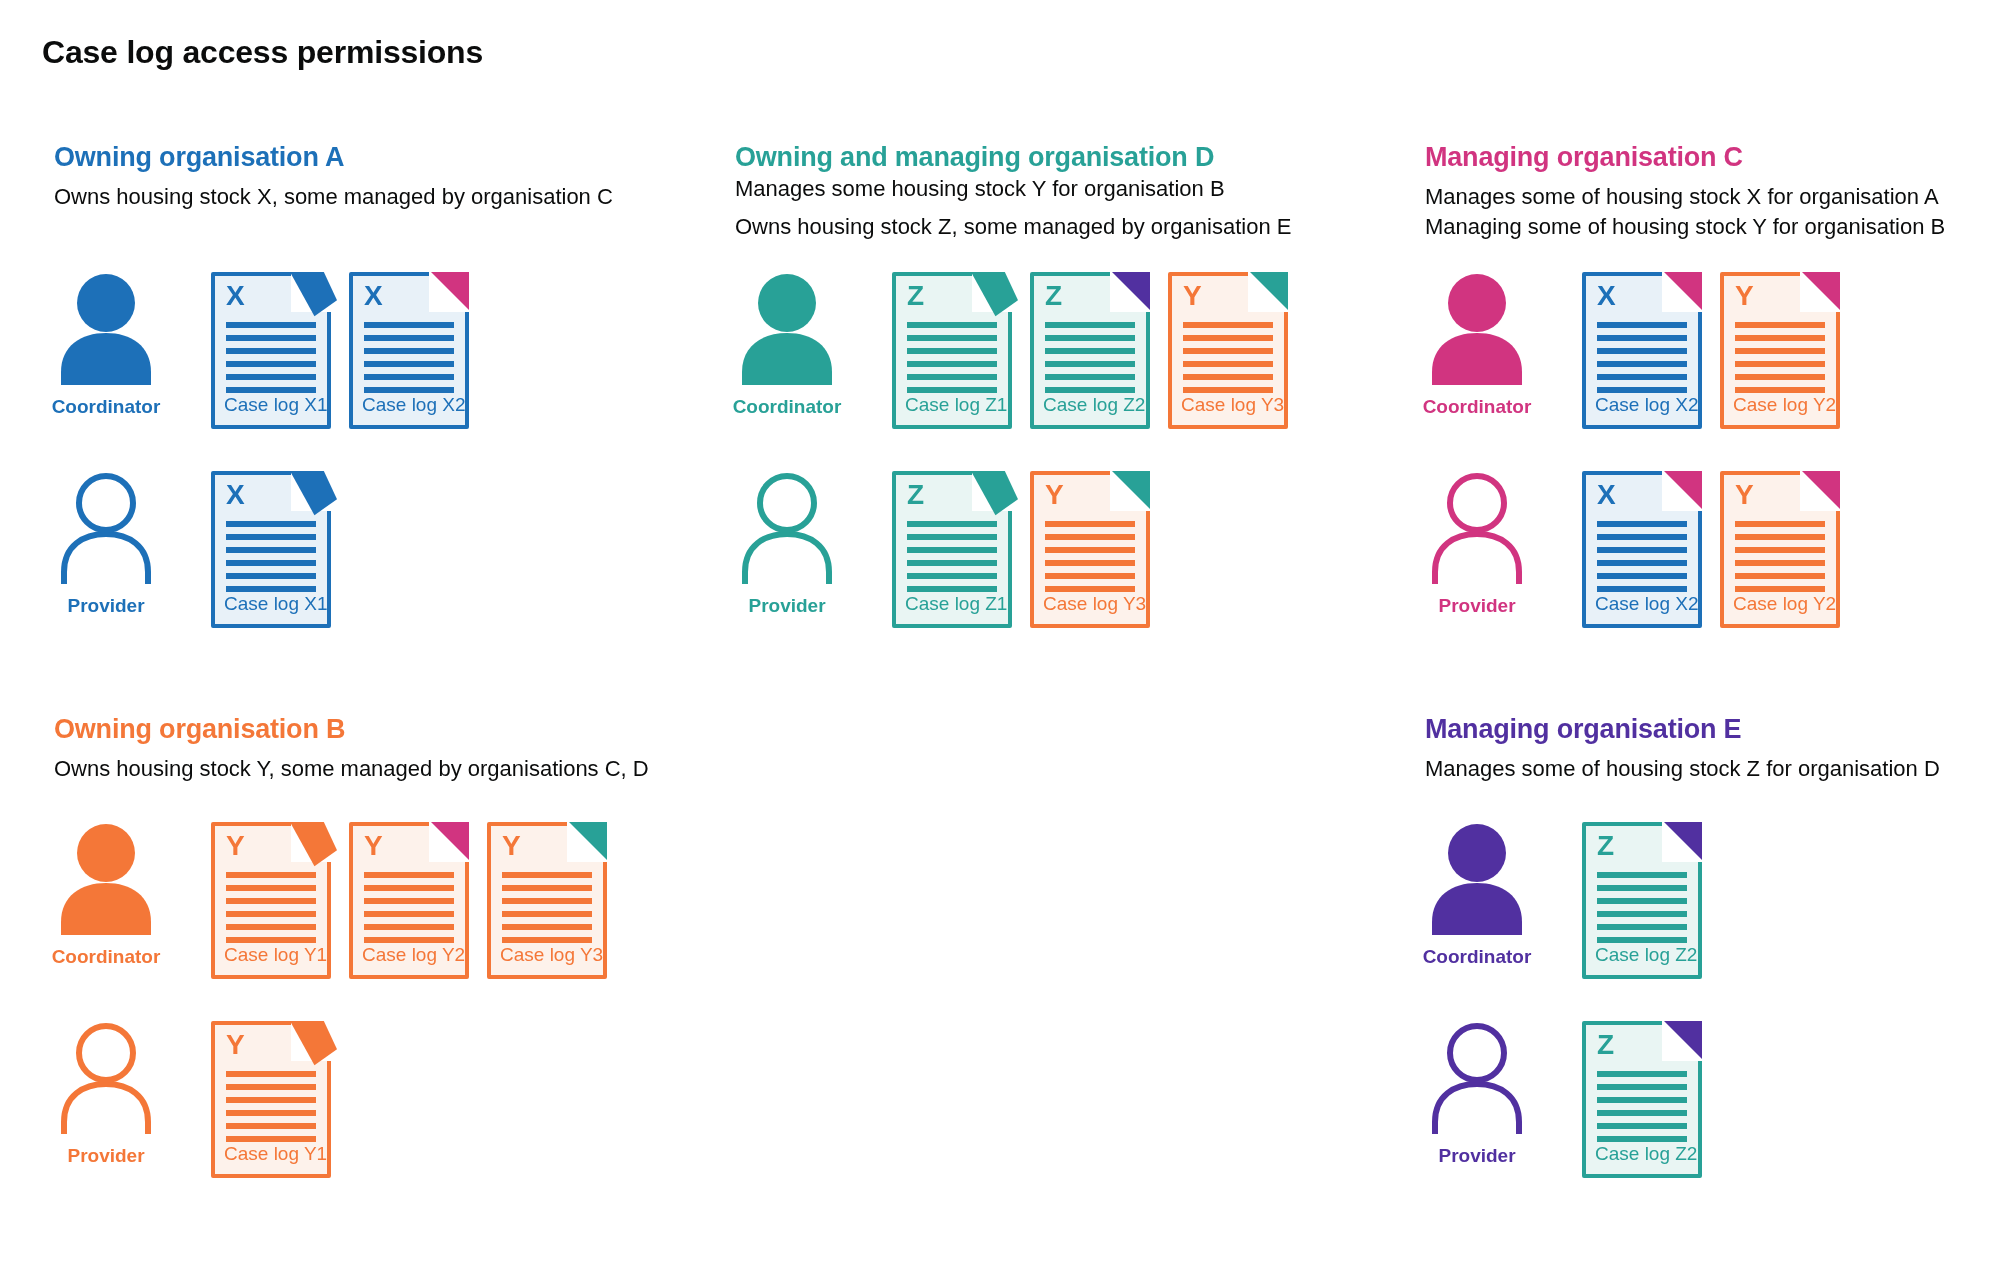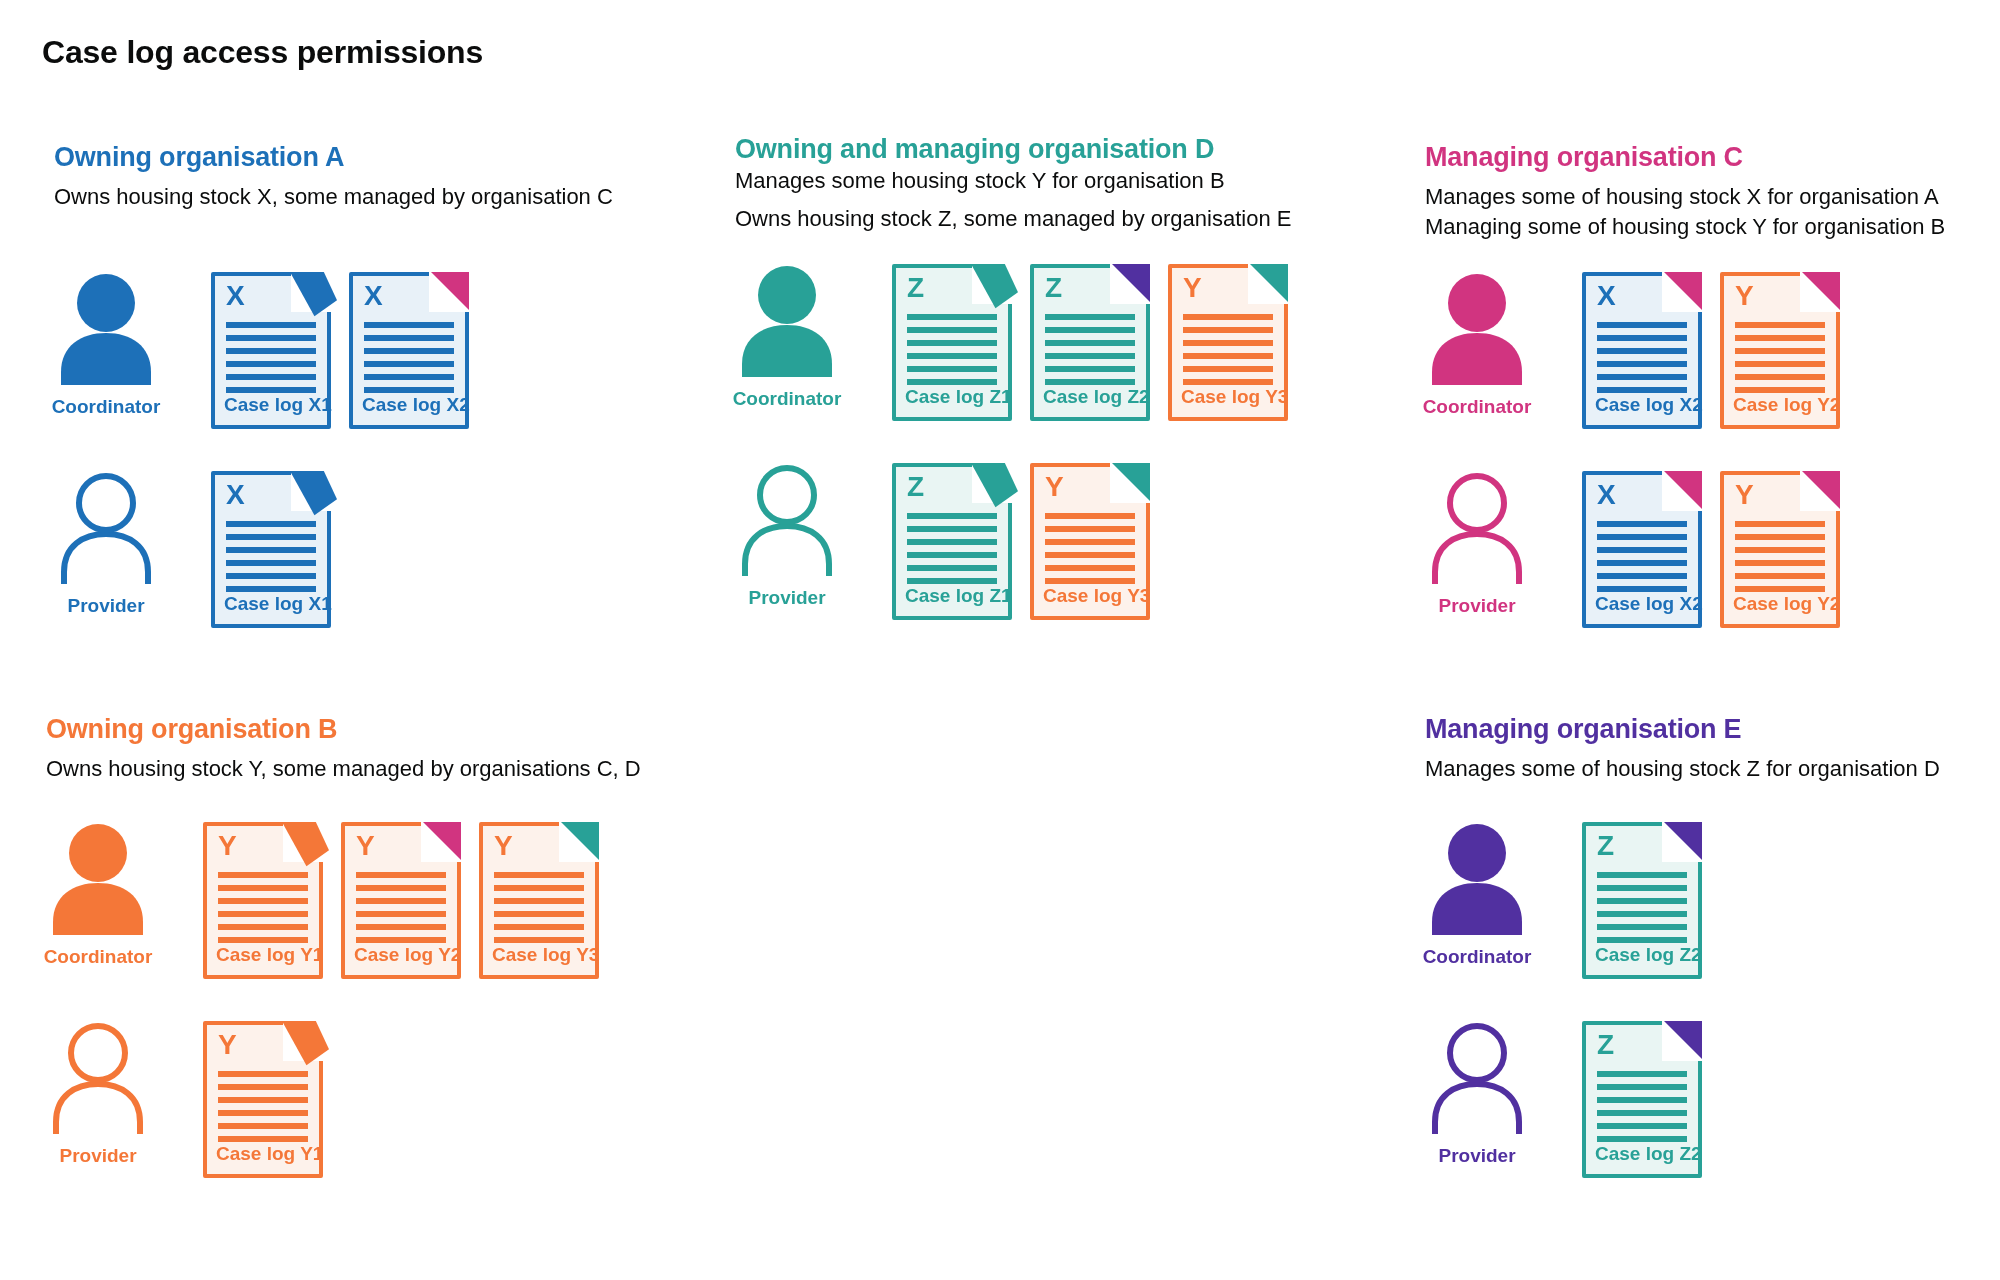--- a/index.html
+++ b/index.html
@@ -36,21 +36,21 @@
   .doc--orange { border-color:#f47738; background:#fdf2eb; }
   .doc--blue   .letter, .doc--blue   .doc-label { color:#1d70b8; }
   .doc--teal   .letter, .doc--teal   .doc-label { color:#28a197; }
   .doc--orange .letter, .doc--orange .doc-label { color:#f47738; }
   .doc--blue   .bars i { background:#1d70b8; }
   .doc--teal   .bars i { background:#28a197; }
   .doc--orange .bars i { background:#f47738; }
   .letter { position:absolute; top:4px; left:11px; font-size:28px; font-weight:700; }
   .bars { position:absolute; top:46px; left:11px; right:11px; display:block; }
   .bars i { display:block; height:6px; margin-bottom:7px; }
-  .doc-label { position:absolute; bottom:9px; left:9px; font-size:19px; font-weight:700; white-space:nowrap; }
+  .doc-label { position:absolute; bottom:9px; left:9px; font-size:19px; font-weight:400; white-space:nowrap; }
 
   
   .corner { position:absolute; top:-4px; right:-4px; width:40px; height:40px; background:#fff; }
   .fold {
     position:absolute; top:-4px; right:-4px; width:38px; height:38px;
     clip-path:polygon(0 0, 100% 0, 100% 100%);
   }
   .fold.own {
     width:47px; height:47px; right:-10px;
     clip-path:polygon(0 0, 72% 0, 100% 60%, 52% 94%);
@@ -132,21 +132,21 @@
             <i></i>
             <i></i>
             <i></i>
           </span>
         <span class="doc-label">Case log X1</span>
       </div>
     </div>
   </div>
 </section>
 
-<section class="org" style="left:723px; top:132px; width:680px;">
+<section class="org" style="left:723px; top:140px; width:680px;">
   <h2 class="org-title c-teal">Owning and managing organisation D</h2>
   <p class="org-desc" style="margin-top:0;">Manages some housing stock Y for organisation B</p>
   <p class="org-desc">Owns housing stock Z, some managed by organisation E</p>
   <div class="rows">
     <div class="row">
       <div class="person-block">
         <svg viewBox="0 0 100 112" class="c-teal">
           <circle cx="50" cy="30" r="29" fill="currentColor"></circle>
           <path d="M5 112 L5 99 C5 73 25 60 50 60 C75 60 95 73 95 99 L95 112 Z" fill="currentColor"></path>
         </svg>
@@ -310,21 +310,21 @@
             <i></i>
             <i></i>
             <i></i>
           </span>
         <span class="doc-label">Case log Y2</span>
       </div>
     </div>
   </div>
 </section>
 
-<section class="org org--bottom" style="left:34px; top:712px; width:680px;">
+<section class="org org--bottom" style="left:42px; top:712px; width:680px;">
   <h2 class="org-title c-orange">Owning organisation B</h2>
   <p class="org-desc">Owns housing stock Y, some managed by organisations C, D</p>
   <div class="rows">
     <div class="row">
       <div class="person-block">
         <svg viewBox="0 0 100 112" class="c-orange">
           <circle cx="50" cy="30" r="29" fill="currentColor"></circle>
           <path d="M5 112 L5 99 C5 73 25 60 50 60 C75 60 95 73 95 99 L95 112 Z" fill="currentColor"></path>
         </svg>
         <div class="person-label c-orange">Coordinator</div>

